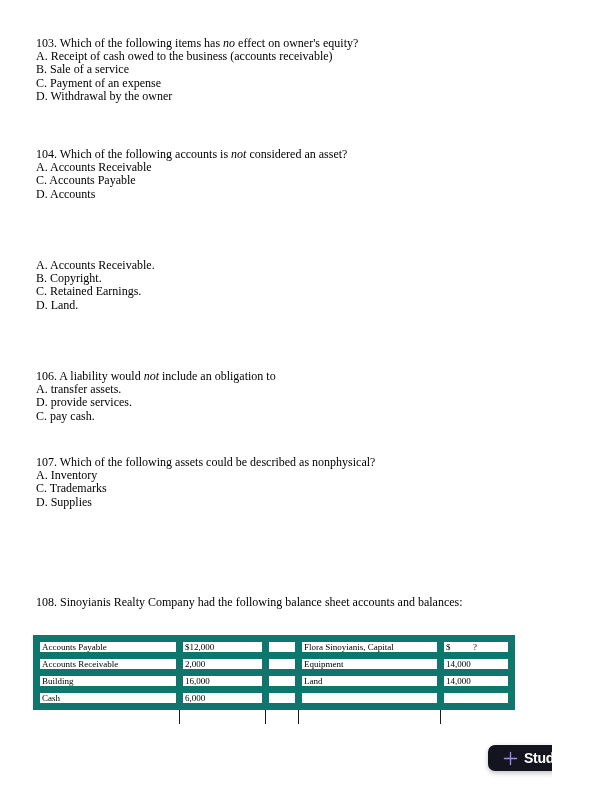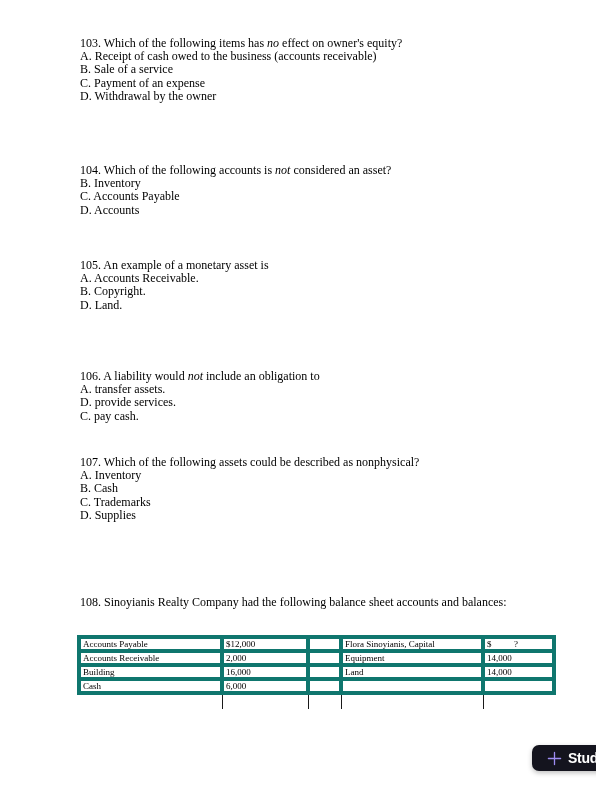--- a/index.html
+++ b/index.html
@@ -8,21 +8,20 @@
     background: #ffffff;
   }
   .page {
     position: relative;
     width: 552px;
     height: 792px;
     background: #ffffff;
     font-family: "Liberation Serif", "DejaVu Serif", serif;
     color: #000000;
     overflow: hidden;
-    margin-left: 44px;
   }
   .question {
     position: absolute;
     left: 36px;
     font-size: 12px;
     line-height: 13.2px;
     white-space: nowrap;
   }
   .q-line .it { font-style: italic; }
   .opt { white-space: nowrap; }
@@ -31,21 +30,21 @@
   .bs-table {
     position: absolute;
     left: 33px;
     top: 635px;
     width: 475px;
     border-collapse: collapse;
     table-layout: fixed;
     font-family: "Liberation Serif", "DejaVu Serif", serif;
   }
   .bs-table td {
-    border: 4px solid #0f766e;
+    border: 7px solid #0f766e;
     font-size: 9px;
     line-height: 10px;
     height: 10px;
     padding: 0 0 0 2px;
     vertical-align: top;
     white-space: pre;
     overflow: hidden;
   }
   .bs-table tr.thick-sep td {
     border-bottom: 3px double #555555;
@@ -98,45 +97,44 @@
 <div class="page">
 
   <div class="question" style="top:37px">
     <div class="q-line"><span>103.</span><span> Which of the following items has </span><span class="it">no</span><span> effect on owner's equity?</span></div>
     <div class="opt">A. Receipt of cash owed to the business (accounts receivable)</div>
     <div class="opt">B. Sale of a service</div>
     <div class="opt">C. Payment of an expense</div>
     <div class="opt">D. Withdrawal by the owner</div>
   </div>
 
-  <div class="question" style="top:164px">
+  <div class="question" style="top:148px">
     <div class="q-line"><span>104.</span><span> Which of the following accounts is </span><span class="it">not</span><span> considered an asset?</span></div>
-    <div class="opt">B. Inventory</div>
+    <div class="opt">A. Accounts Receivable</div>
     <div class="opt">C. Accounts Payable</div>
     <div class="opt">D. Accounts</div>
   </div>
 
   <div class="question" style="top:259px">
-    <div class="q-line"><span>105.</span><span> An example of a monetary asset is</span><span class="it"></span><span></span></div>
     <div class="opt">A. Accounts Receivable.</div>
     <div class="opt">B. Copyright.</div>
+    <div class="opt">C. Retained Earnings.</div>
     <div class="opt">D. Land.</div>
   </div>
 
   <div class="question" style="top:370px">
     <div class="q-line"><span>106.</span><span> A liability would </span><span class="it">not</span><span> include an obligation to</span></div>
     <div class="opt">A. transfer assets.</div>
     <div class="opt">D. provide services.</div>
     <div class="opt">C. pay cash.</div>
   </div>
 
   <div class="question" style="top:456px">
     <div class="q-line"><span>107.</span><span> Which of the following assets could be described as nonphysical?</span><span class="it"></span><span></span></div>
     <div class="opt">A. Inventory</div>
-    <div class="opt">B. Cash</div>
     <div class="opt">C. Trademarks</div>
     <div class="opt">D. Supplies</div>
   </div>
 
   <div class="question" style="top:596px">
     <div class="q-line"><span>108.</span><span> Sinoyianis Realty Company had the following balance sheet accounts and balances:</span><span class="it"></span><span></span></div>
   </div>
 
   <table class="bs-table">
     <colgroup>

